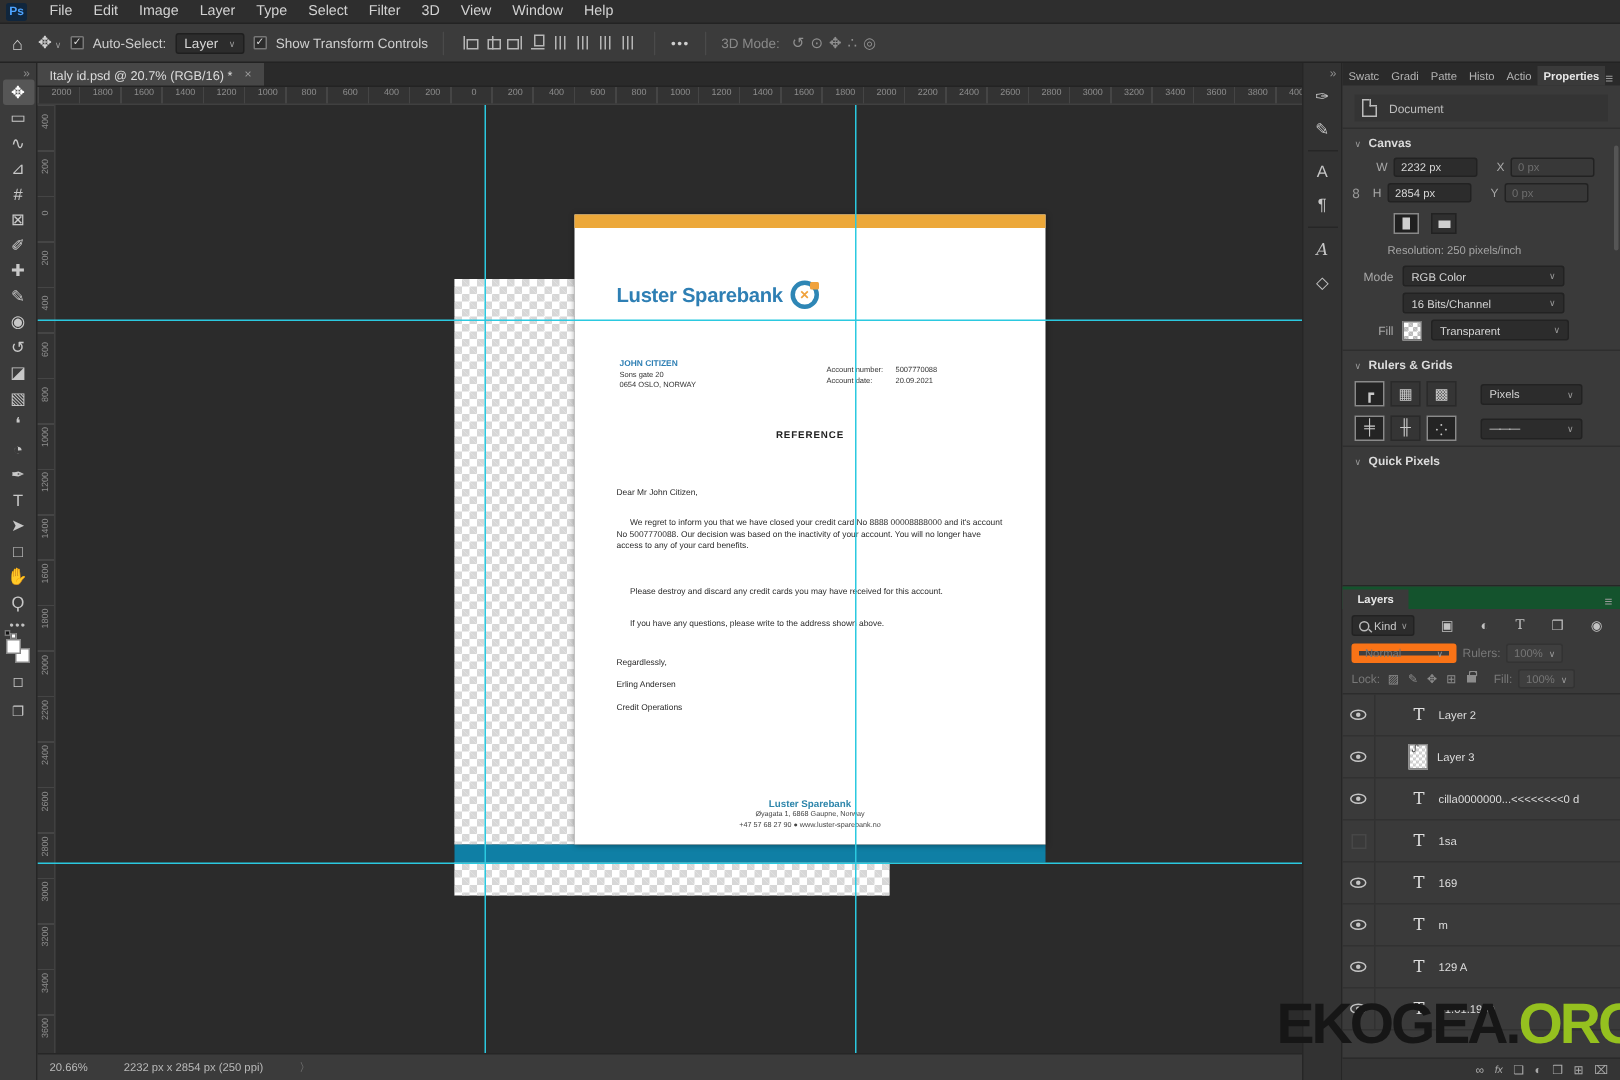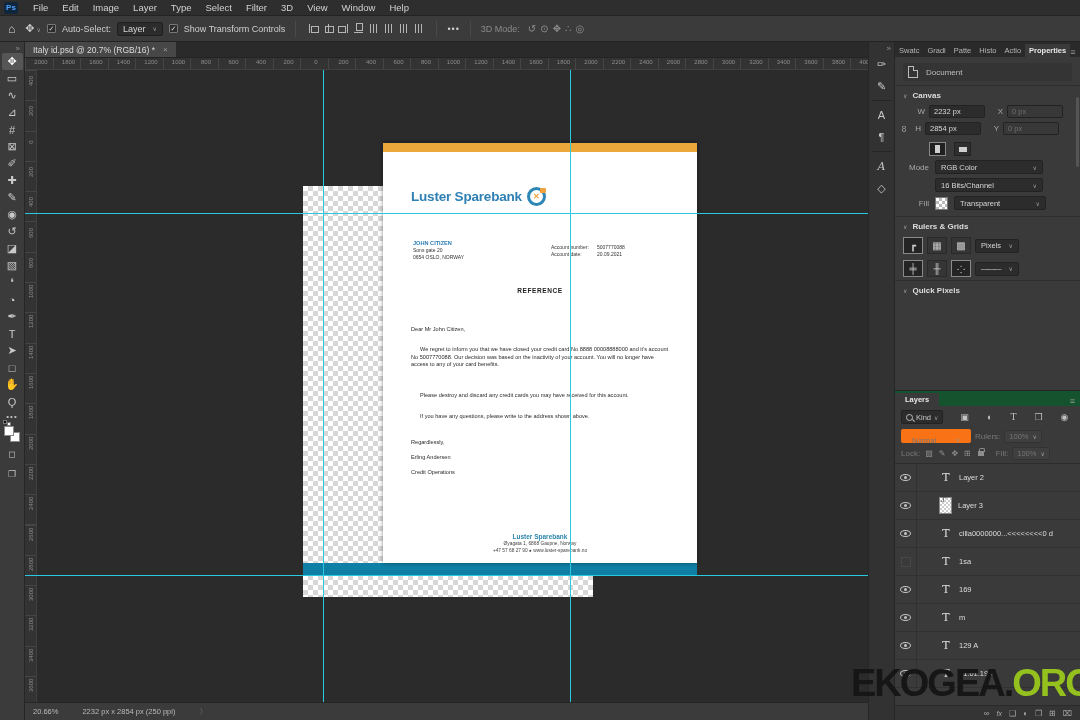--- a/index.html
+++ b/index.html
@@ -136,35 +136,35 @@
   .ddrow { display:flex; align-items:center; gap:6px; padding:2px 8px 2px 8px; }
   .ddrow .dlabel { width:26px; text-align:right; color:#a8a8a8; }
   .dd { flex:0 0 auto; width:108px; background:#2c2c2c; border:1px solid #222; border-radius:2px; color:#d6d6d6; font-size:7.5px; height:14px; display:flex; align-items:center; justify-content:space-between; padding:0 5px; }
   .fillsw { width:13px; height:13px; border:1px solid #777;
     background-color:#fff;
     background-image:linear-gradient(45deg,#bbb 25%,transparent 25%,transparent 75%,#bbb 75%),linear-gradient(45deg,#bbb 25%,transparent 25%,transparent 75%,#bbb 75%);
     background-size:6px 6px; background-position:0 0,3px 3px; }
   .pbtn { width:20px; height:17px; background:#353535; border:1px solid #2a2a2a; display:inline-flex; align-items:center; justify-content:center; color:#c9c9c9; font-size:10px; margin-right:4px; }
   .pbtn.on { background:#242424; border-color:#8a8a8a; }
   .icon-row { display:flex; align-items:center; padding:3px 8px; }
-  .icon-row .dd { width:44px; }
+  .icon-row .dd { margin-left:12px; width:68px; }
   .line-glyph { letter-spacing:-1px; color:#cfcfcf; }
 
   
   .layers { flex:1; display:flex; flex-direction:column; font-size:8px; color:#c9c9c9; position:relative; }
   .ltab-row { height:15px; background:#14532d; display:flex; align-items:flex-end;justify-content:flex-end; }
   .ltab { background:#3a3a3a; color:#e8e8e8; font-weight:bold; font-size:7.5px; padding:2px 10px; }
   .lfilter { display:flex; align-items:center; gap:16px; padding:4px 6px; }
   .kind-dd { width:58px; background:#2c2c2c; border:1px solid #222; border-radius:2px; height:14px; display:flex; align-items:center; gap:3px; padding:0 4px; font-size:7.5px; }
   .mag { width:7px; height:7px; border:1px solid #bbb; border-radius:50%; position:relative; flex:0 0 auto; }
   .mag::after { content:''; position:absolute; width:3px; height:1px; background:#bbb; right:-3px; bottom:-1px; transform:rotate(45deg); }
   .lf-ico { color:#c2c2c2; font-size:9px; margin:0 1px; }
   .lf-dot { width:6px; height:6px; border-radius:50%; background:#d9d9d9; margin-left:2px; }
   .lrow2 { display:flex; align-items:center; gap:4px; padding:1px 6px 3px 6px; color:#787878; }
-  .dis-dd { width:70px; background:#3f3f3f; border:7px solid #f97316; height:13px; border-radius:2px; padding:0 4px; display:flex; align-items:flex-start; justify-content:space-between; font-size:7.5px; color:#767676; }
+  .dis-dd { width:70px; background:#3f3f3f; border:5px solid #f97316; height:13px; border-radius:2px; padding:0 4px; display:flex; align-items:center; justify-content:space-between; font-size:7.5px; color:#767676; }
   .dis-box { background:#3f3f3f; border:1px solid #333; height:13px; border-radius:2px; padding:0 4px; display:flex; align-items:center; font-size:7.5px; color:#767676; }
   .lock-ico { color:#8d8d8d; font-size:8px; margin:0 1px; }
   .padlock { width:6px; height:5px; background:#8d8d8d; position:relative; display:inline-block; margin:0 2px; }
   .padlock::before { content:''; position:absolute; top:-3px; left:1px; width:4px; height:3px; border:1px solid #8d8d8d; border-bottom:none; border-radius:2px 2px 0 0; }
   .layer-list { flex:1; overflow:hidden; border-top:1px solid #2c2c2c; }
   .layer-row { height:28px; display:flex; align-items:center; border-bottom:1px solid #313131; }
   .eye-cell { width:22px; display:flex; align-items:center; justify-content:center; border-right:1px solid #313131; align-self:stretch; }
   .eye { width:11px; height:7px; border:1px solid #c4c4c4; border-radius:50%; position:relative; }
   .eye::after { content:''; position:absolute; left:3px; top:1px; width:3px; height:3px; background:#c4c4c4; border-radius:50%; }
   .eye-off { width:10px; height:10px; border:1px solid #474747; }
@@ -455,20 +455,21 @@
           <span class="fbox dis">0 px</span>
         </div>
         <div class="frow" style="padding-left:34px;padding-top:5px;">
           <span class="orient on">
               <i class="port"></i>
             </span>
           <span class="orient">
               <i class="land"></i>
             </span>
         </div>
+        <div class="res-line">Resolution: 250 pixels/inch</div>
         <div class="ddrow">
           <span class="dlabel">Mode</span>
           <span class="dd">
               <span>RGB Color</span>
               <i class="caret">∨</i>
             </span>
         </div>
         <div class="ddrow">
           <span class="dlabel"></span>
           <span class="dd">

